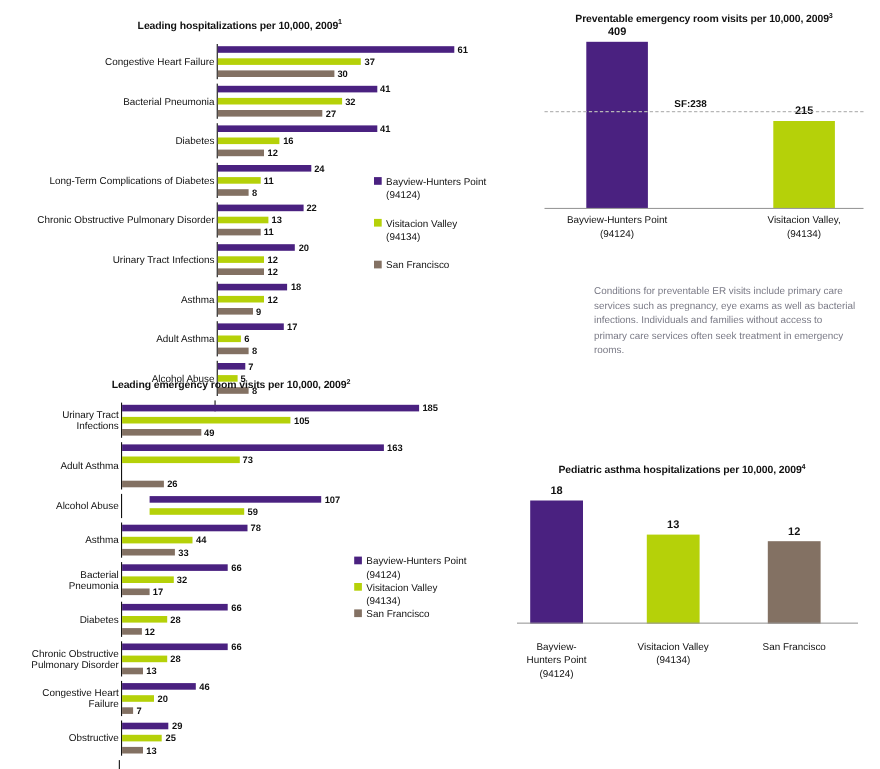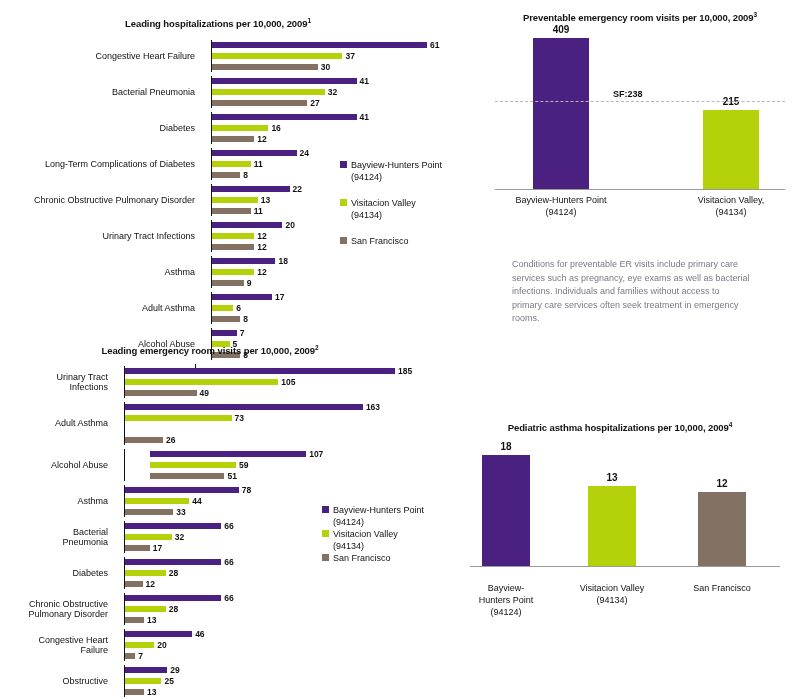--- a/index.html
+++ b/index.html
@@ -14,21 +14,21 @@
     font-size:9.5px;font-weight:bold;text-align:center;
     letter-spacing:-0.1px;line-height:13px;color:#111;
   }
   .chart-title sup{font-size:6.5px;}
 
   
   .hbar-chart{position:relative;}
   .hrow{display:flex;align-items:center;position:relative;}
   .hrow-label{
     text-align:right;font-size:9px;line-height:10.5px;
-    padding-right:16px;color:#111;flex:0 0 auto;
+    padding-right:2px;color:#111;flex:0 0 auto;
   }
   .hrow-bars{position:relative;flex:1 1 auto;
     border-left:1.4px solid #111;padding-left:0px;}
   .bar-line{display:flex;align-items:center;}
   .bar{height:6px;display:block;}
   .bar.purple{background:#4A2180;}
   .bar.green{background:#B5D109;}
   .bar.brown{background:#837163;}
   .bar-val{font-size:8.5px;font-weight:bold;color:#111;margin-left:3px;white-space:nowrap;}
   .axis-bottom{border-left:1.4px solid #111;height:10px;}
@@ -291,21 +291,21 @@
           <div>(94124)</div>
         </div>
         <div class="vcat" style="left: 171px; width: 130px; top: 4px;">
           <div>Visitacion Valley,</div>
           <div>(94134)</div>
         </div>
       </div>
   </div>
 </div>
 
-<div class="panel" style="left:512px;top:258px;width:238px;">
+<div class="panel" style="left:540px;top:258px;width:238px;">
   <div class="body-text">Conditions for preventable ER visits include primary care services such as pregnancy, eye exams as well as bacterial infections. Individuals and families without access to primary care services often seek treatment in emergency rooms.</div>
 </div>
 
 <div class="panel" id="chart3" style="left:0px;top:341px;width:460px;height:300px;">
   <div class="chart-title" style="width:400px;margin-left:10px;">
     <span>Leading emergency room visits per 10,000, 2009</span><sup>2</sup>
   </div>
   <div class="hbar-chart" id="c3-rows" style="margin-top:9px;">
       <div class="hrow" style="margin-bottom: 4px;">
         <div class="hrow-label" style="width: 108px;">
@@ -351,24 +351,20 @@
           <div>Alcohol Abuse</div>
         </div>
         <div class="hrow-bars" style="width: 270px; padding-left: 25px;">
           <div class="bar-line" style="margin-bottom: 1px;">
             <div class="bar purple" style="width: 156.162px; height: 6px;"></div>
             <span class="bar-val">107</span>
           </div>
           <div class="bar-line" style="margin-bottom: 1px;">
             <div class="bar green" style="width: 86.1081px; height: 6px;"></div>
             <span class="bar-val">59</span>
-          </div>
-          <div class="bar-line" style="margin-bottom: 0px;">
-            <div class="bar brown" style="width: 74.4324px; height: 6px;"></div>
-            <span class="bar-val">51</span>
           </div>
         </div>
       </div>
       <div class="hrow" style="margin-bottom: 4px;">
         <div class="hrow-label" style="width: 108px;">
           <div>Asthma</div>
         </div>
         <div class="hrow-bars" style="width: 270px;">
           <div class="bar-line" style="margin-bottom: 1px;">
             <div class="bar purple" style="width: 113.838px; height: 6px;"></div>

